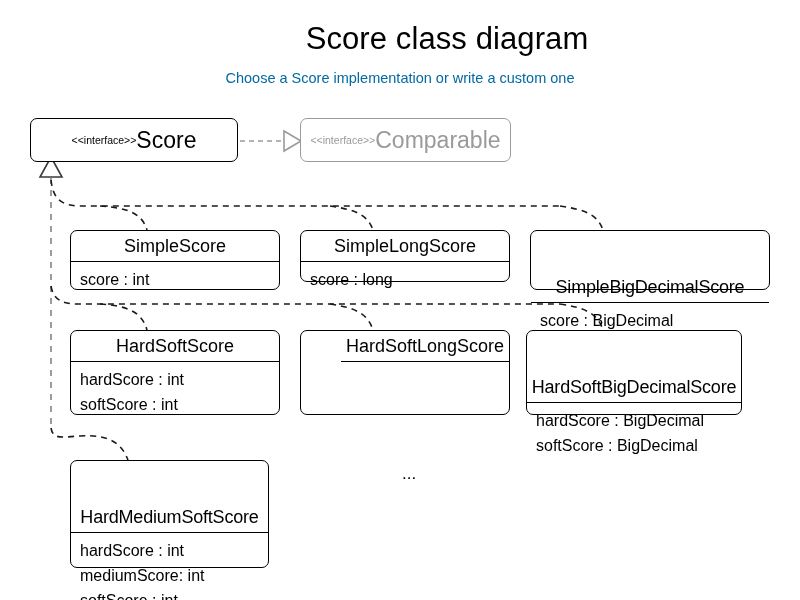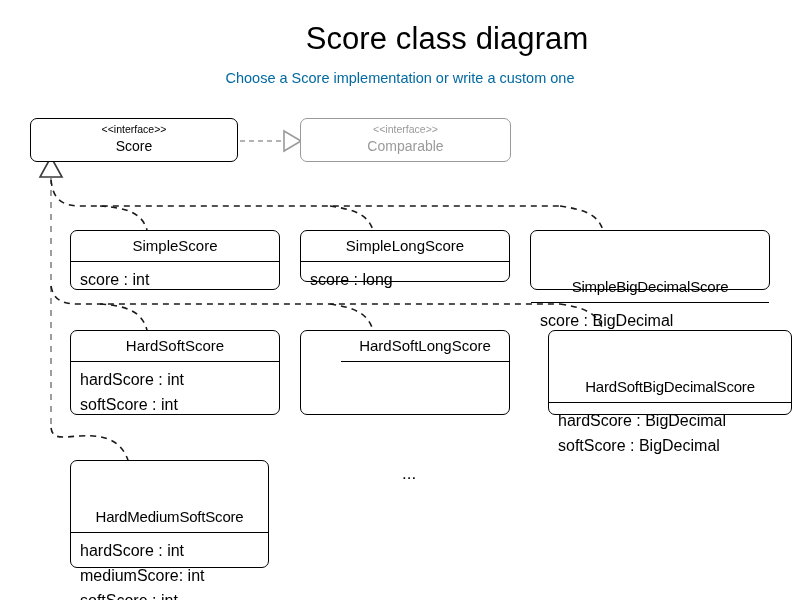--- a/index.html
+++ b/index.html
@@ -61,31 +61,31 @@
   }
 
   
   .iface-box {
     position: absolute;
     box-sizing: border-box;
     border: 1px solid #000;
     border-radius: 7px;
     background: #fff;
     display: flex;
-    flex-direction: column;
+    flex-direction: row;
     align-items: center;
     justify-content: center;
   }
   .iface-box .stereotype {
     font-size: 10.5px;
     line-height: 12px;
     margin-bottom: 0px;
   }
   .iface-box .iface-name {
-    font-size: 14px;
+    font-size: 23px;
     line-height: 22px;
   }
   .iface-box.muted {
     border-color: #9a9a9a;
     color: #9a9a9a;
   }
 
   
   .class-box {
     position: absolute;
@@ -93,21 +93,21 @@
     border: 1px solid #000;
     border-radius: 7px;
     background: #fff;
     overflow: visible;
   }
   .class-box .class-title {
     position: relative;
     height: 30px;
     line-height: 30px;
     text-align: center;
-    font-size: 15px;
+    font-size: 18px;
     white-space: nowrap;
     border-bottom: 1px solid #000;
   }
   .class-box .class-attrs {
     padding: 5px 0 6px 9px;
   }
   .class-box .attr-row {
     font-size: 16px;
     line-height: 25px;
     white-space: nowrap;
@@ -199,21 +199,21 @@
       <div class="class-box" style="left: 70px; top: 330px; width: 210px; height: 85px;">
         <div class="class-title">HardSoftScore</div>
         <div class="class-attrs">
           <div class="attr-row">hardScore : int</div>
           <div class="attr-row">softScore : int</div>
         </div>
       </div>
       <div class="class-box" style="left: 300px; top: 330px; width: 210px; height: 85px; padding-left: 40px;">
         <div class="class-title">HardSoftLongScore</div>
       </div>
-      <div class="class-box" style="left: 548px; top: 330px; width: 244px; height: 85px;">
+      <div class="class-box" style="left: 526px; top: 330px; width: 216px; height: 85px;">
         <div class="class-title overflow">HardSoftBigDecimalScore</div>
         <div class="class-attrs">
           <div class="attr-row">hardScore : BigDecimal</div>
           <div class="attr-row">softScore : BigDecimal</div>
         </div>
       </div>
       <div class="class-box" style="left: 70px; top: 460px; width: 199px; height: 108px;">
         <div class="class-title overflow">HardMediumSoftScore</div>
         <div class="class-attrs">
           <div class="attr-row">hardScore : int</div>

